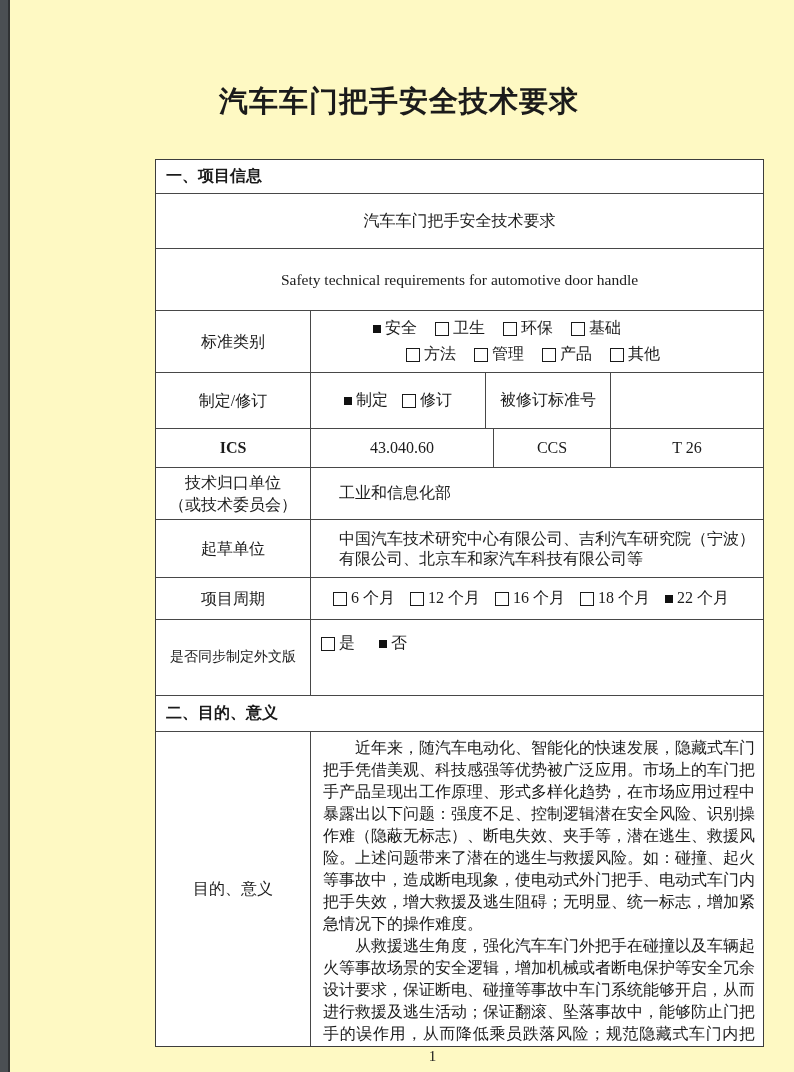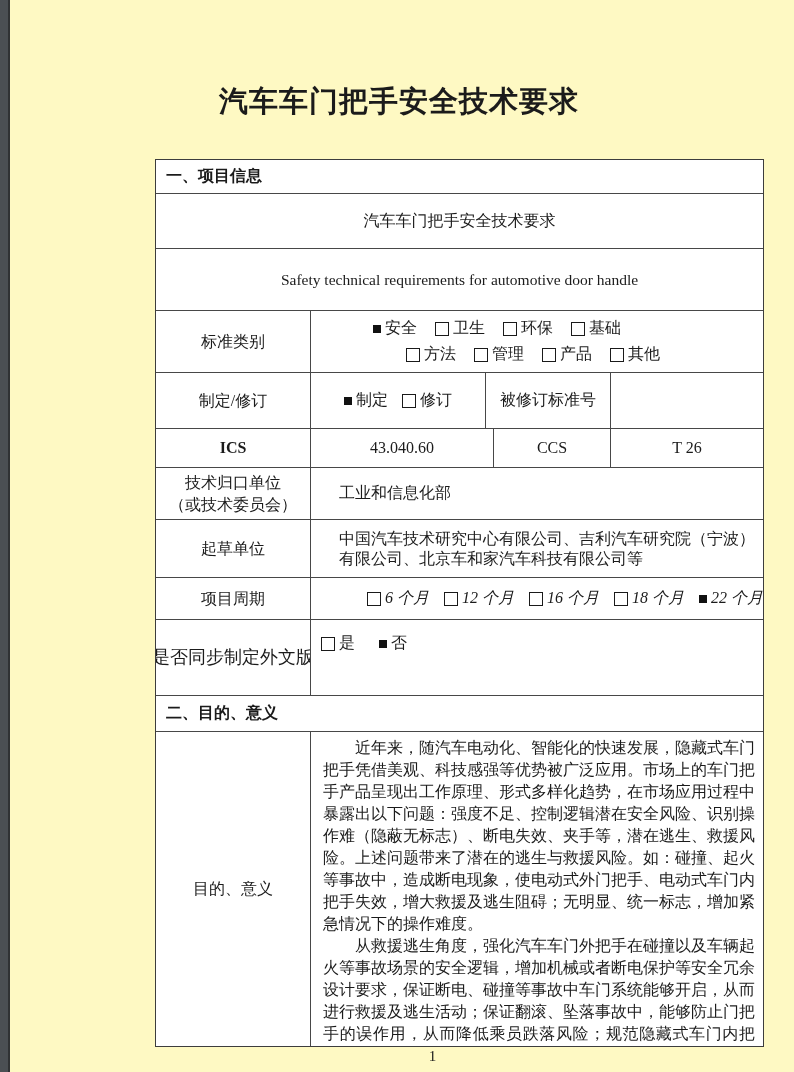--- a/index.html
+++ b/index.html
@@ -19,31 +19,31 @@
   .row:first-child{border-top:none;}
   .cell{box-sizing:border-box;border-left:1.5px solid #474747;display:flex;
     align-items:center;font-size:16px;overflow:hidden;}
   .cell:first-child{border-left:none;}
   .lbl{width:154px;flex:none;flex-direction:column;justify-content:center;
     text-align:center;line-height:1.32;padding:0 3px;}
   .val{flex:1;justify-content:center;text-align:center;}
   .val.left{justify-content:flex-start;text-align:left;padding-left:28px;padding-right:8px;}
   .sec-head{flex:1;font-weight:bold;padding-left:10px;align-items:center;}
   .bold{font-weight:bold;}
-  .small{font-size:18px;white-space:nowrap;}
+  .small{font-size:14px;white-space:nowrap;}
   .cb-item{display:inline-flex;align-items:center;white-space:nowrap;}
   .cb{display:inline-block;width:12px;height:12px;border:1.7px solid #1a1a1a;
     box-sizing:content-box;margin-right:4px;background:#fff;flex:none;}
   .cb.checked{width:8px;height:8px;border:none;background:#111;margin-right:4px;}
   .cb-line{display:flex;justify-content:center;align-items:flex-start;column-gap:18px;}
   .cat-cell{flex-direction:column;justify-content:center;row-gap:5px;}
   .cat-line1{transform:translateX(-40px);}
   .cat-line2{transform:translateX(-4px);}
   .group-row{display:flex;align-items:center;column-gap:14px;}
-  .period-cell{justify-content:flex-end;padding-left:2px;column-gap:15px;font-style:italic;}
+  .period-cell{justify-content:flex-start;padding-left:22px;column-gap:15px;}
   .foreign-cell{align-items:flex-start;padding-top:13px;justify-content:flex-start;
     padding-left:10px;column-gap:24px;}
   .purpose-cell{display:block;padding:5px 8px 0 12px;text-align:justify;
     line-height:22px;font-size:16px;}
   .purpose-cell p{margin:0;text-indent:2em;}
   .wrap2{line-height:20px;padding-top:4px;padding-bottom:4px;}
   .page-num{position:absolute;left:118px;top:1048px;width:609px;text-align:center;
     font-size:15px;}
 </style>
 </head>

